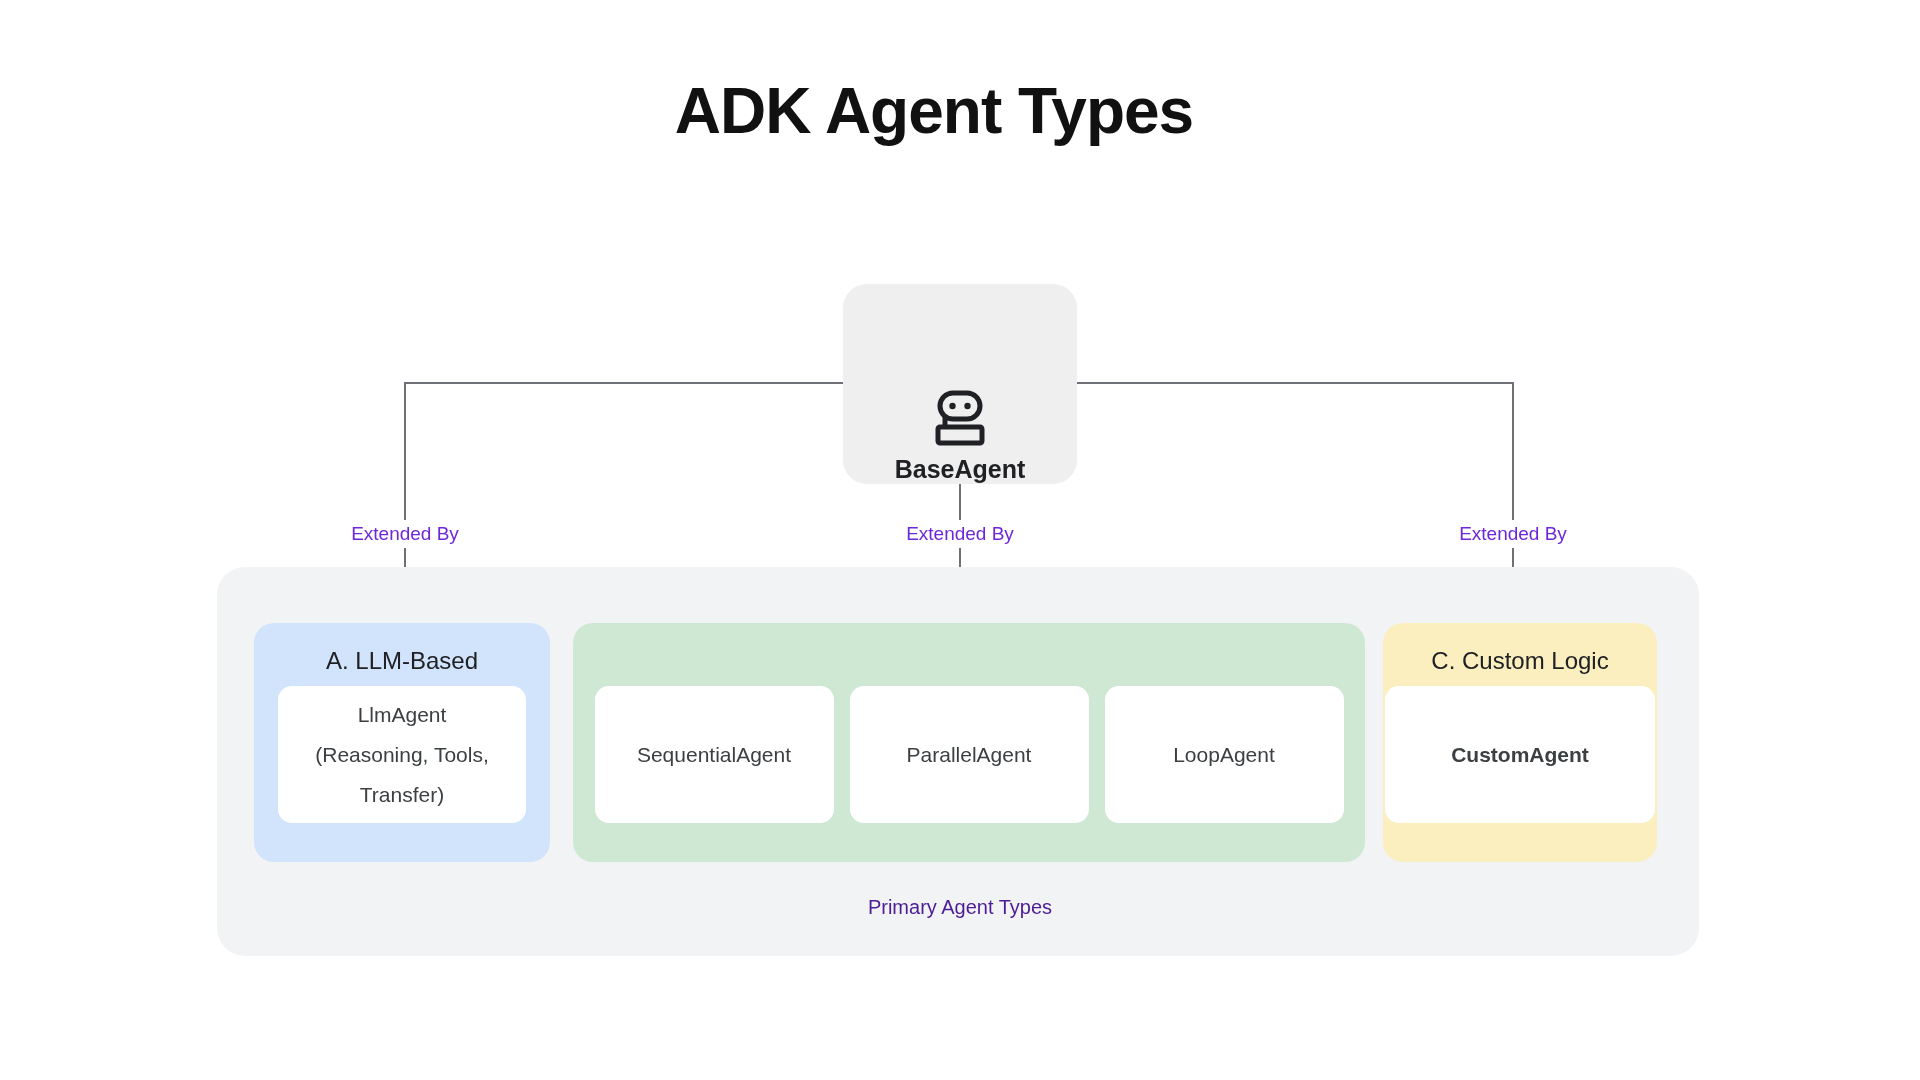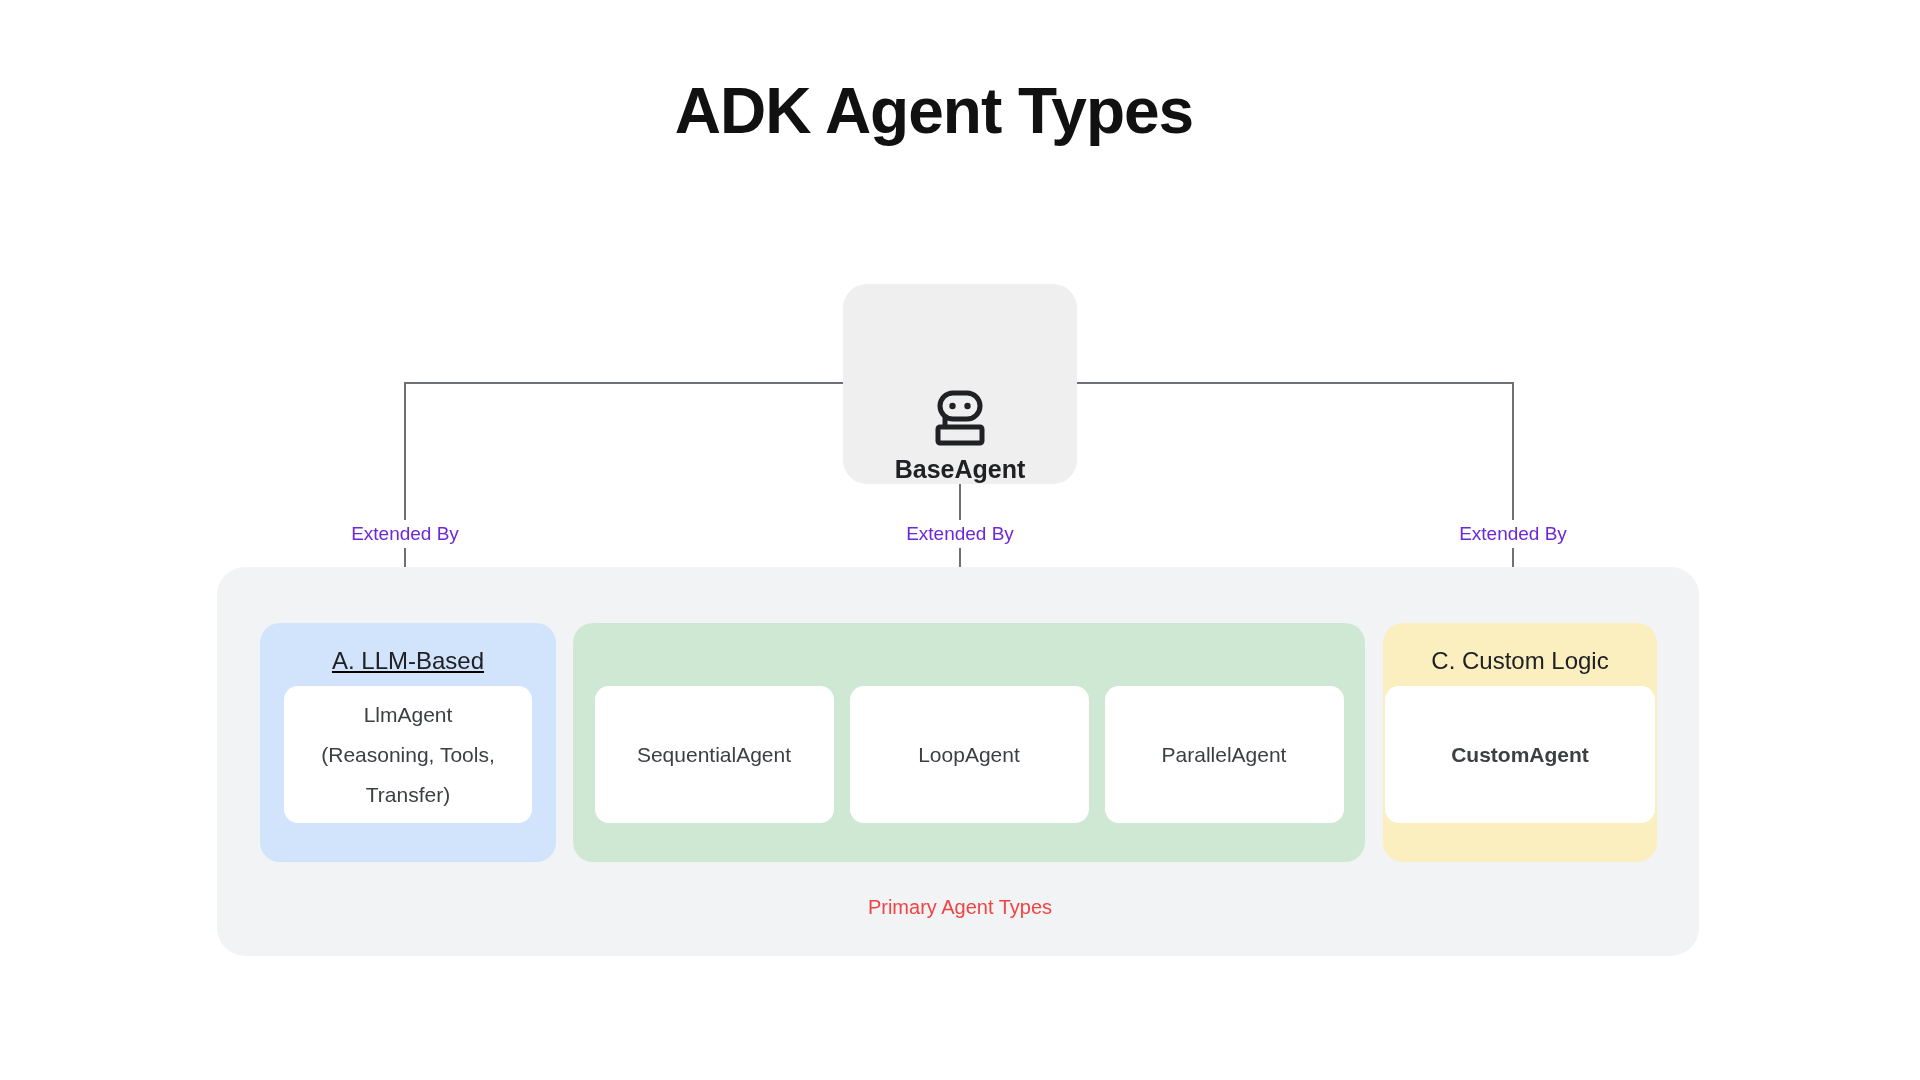--- a/index.html
+++ b/index.html
@@ -27,21 +27,21 @@
   .base-label{
     font-size:25px;font-weight:700;color:#202124;margin-top:8px;
   }
   .primary-container{
     position:absolute;left:217px;top:567px;width:1482px;height:389px;
     border-radius:28px;
   }
   .group-card{
     position:absolute;top:623px;height:239px;border-radius:20px;
   }
-  .group-card.llm{left:260px;width:296px;text-decoration:underline;}
+  .group-card.llm{left:254px;width:296px;}
   .group-card.workflow{left:573px;width:792px;}
   .group-card.custom{left:1383px;width:274px;}
   .group-header{
     padding-top:24px;text-align:center;
     font-size:24px;font-weight:500;color:#202124;line-height:28px;
   }
   .items-row{
     position:absolute;left:0;right:0;top:63px;
     display:flex;justify-content:center;gap:16px;
   }
@@ -51,21 +51,21 @@
   }
   .agent-box.wide{width:248px;}
   .agent-box.std{width:239px;}
   .agent-box.custom-w{width:270px;font-weight:bold;}
   .agent-label{
     font-size:21px;color:#3c4043;text-align:center;
     line-height:40px;white-space:pre-line;
   }
   .container-caption{
     position:absolute;left:0;right:0;top:896px;
-    text-align:center;font-size:20px;color:#ef4444;
+    text-align:center;font-size:20px;color:#4c1d95;
   }
 </style>
 </head>
 <body>
 
 <div class="page-title">ADK Agent Types</div>
 
 <svg class="connectors" width="1920" height="1080">
   <g stroke="#6d7175" stroke-width="2" fill="none">
     <path d="M843,383 H405 V608"></path>
@@ -110,24 +110,24 @@
     </div>
   </div>
 </div>
 
 <div class="group-card workflow" style="background-color: rgb(207, 232, 212);">
   <div class="items-row">
     <div class="agent-box std">
       <div class="agent-label">SequentialAgent</div>
     </div>
     <div class="agent-box std">
-      <div class="agent-label">LoopAgent</div>
+      <div class="agent-label">ParallelAgent</div>
     </div>
     <div class="agent-box std">
-      <div class="agent-label">ParallelAgent</div>
+      <div class="agent-label">LoopAgent</div>
     </div>
   </div>
 </div>
 
 <div class="group-card custom" style="background-color: rgb(251, 238, 191);">
   <div class="group-header">C. Custom Logic</div>
   <div class="items-row">
     <div class="agent-box custom-w">
       <div class="agent-label">CustomAgent</div>
     </div>

